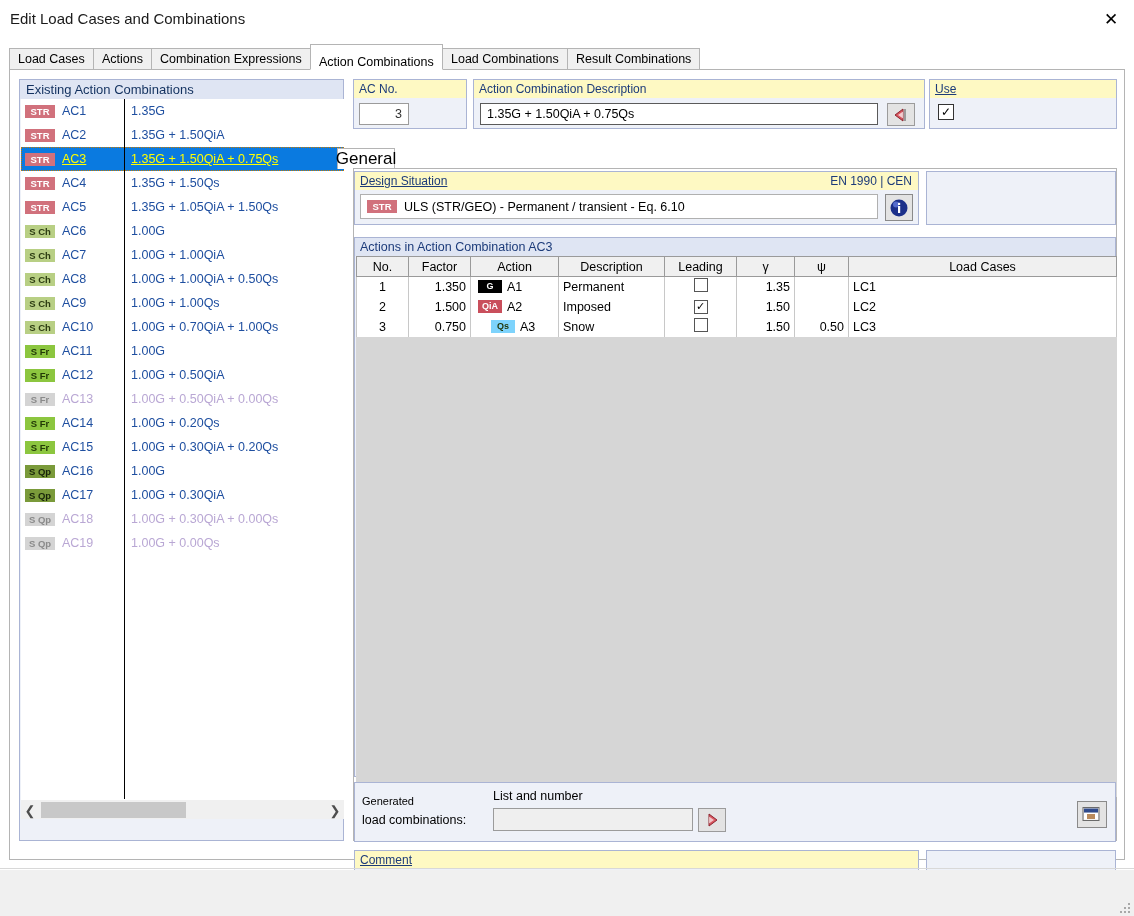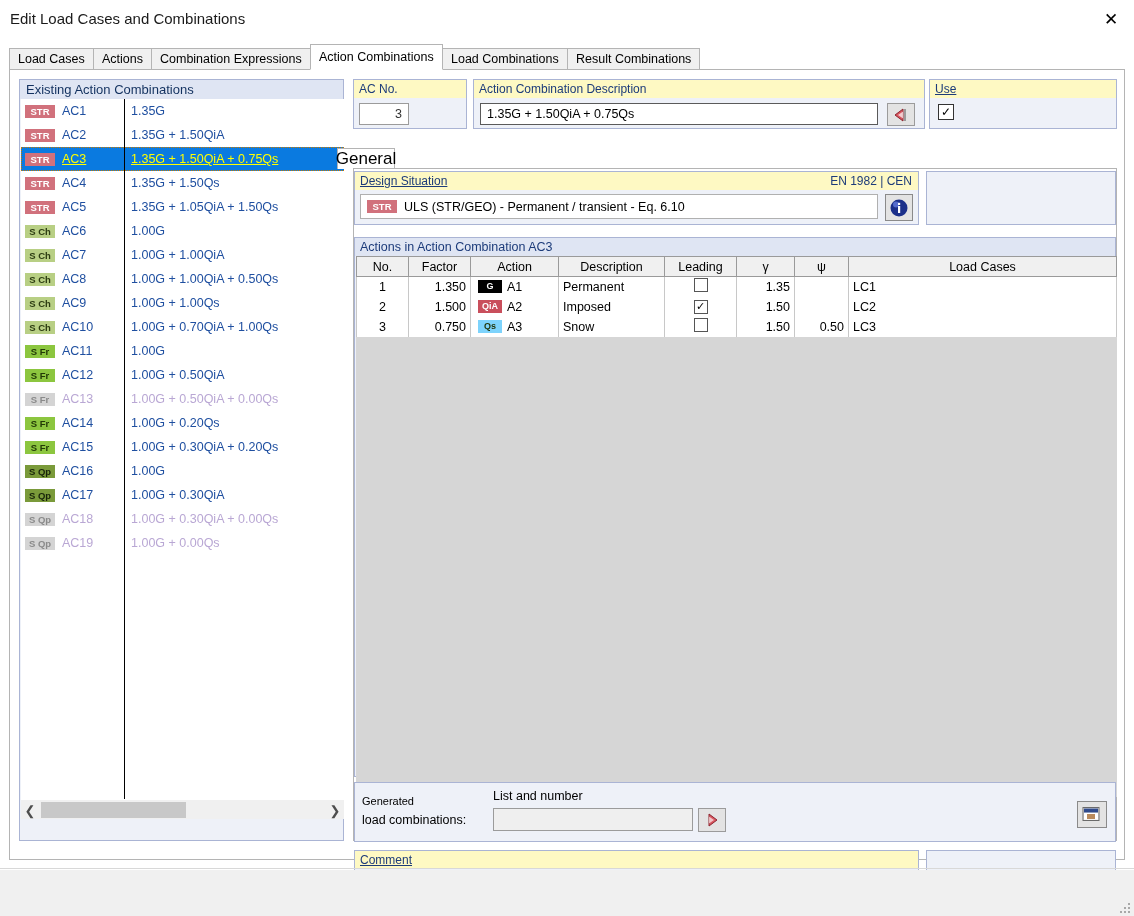--- a/index.html
+++ b/index.html
@@ -275,21 +275,21 @@
   .c-right { text-align: right; }
   .act-cell { display: flex; align-items: center; gap: 5px; padding-left: 3px; }
   .abadge {
     display: inline-flex; align-items: center; justify-content: center;
     height: 13px; min-width: 24px; padding: 0 3px;
     font-size: 9px; font-weight: bold; color: #fff;
     line-height: 13px;
   }
   .abadge.g  { background: #000000; }
   .abadge.qia{ background: #c94f5c; }
-  .abadge.qs { background: #7dd3fc; color:#1f3305; }
+  .abadge.qs { background: #7dd3fc; color:#1f3305;margin-left:13px; }
   .cbx {
     display: inline-flex; align-items: center; justify-content: center;
     width: 14px; height: 14px; background: #fff; border: 1px solid #555;
     font-size: 11px; line-height: 1;
   }
 
   
   #gen-grp { left: 344px; top: 712px; width: 762px; height: 60px; }
   #gen-lbl1 { position: absolute; left: 7px; top: 12px; font-size: 11px; }
   #gen-lbl2 { position: absolute; left: 7px; top: 30px; font-size: 12.5px; }
@@ -351,21 +351,21 @@
 <div id="tabstrip">
     <div class="tab" style="left: 0px;">
       <span>Load Cases</span>
     </div>
     <div class="tab" style="left: 84px;">
       <span>Actions</span>
     </div>
     <div class="tab" style="left: 142px;">
       <span>Combination Expressions</span>
     </div>
-    <div class="tab active" style="left: 301px;">
+    <div class="tab active" style="left: 301px; align-items: flex-end;">
       <span>Action Combinations</span>
     </div>
     <div class="tab" style="left: 433px;">
       <span>Load Combinations</span>
     </div>
     <div class="tab" style="left: 558px;">
       <span>Result Combinations</span>
     </div>
   </div>
 <div id="tabline"></div>
@@ -508,21 +508,21 @@
     </div>
     <div id="use-check">✓</div>
   </div>
 
   <div id="gen-tab">General</div>
   <div id="gen-panel"></div>
 
   <div class="grp" id="ds-grp">
     <div class="grp-hdr">
       <span class="u">Design Situation</span>
-      <span class="grp-hdr-right">EN 1982 | CEN</span>
+      <span class="grp-hdr-right">EN 1990 | CEN</span>
     </div>
     <div id="ds-input">
       <span class="badge str" style="margin-left:0">STR</span>
       <span style="margin-left:7px">ULS (STR/GEO) - Permanent / transient - Eq. 6.10</span>
     </div>
     <div id="ds-info">
       <svg width="20" height="20" viewBox="0 0 20 20">
         <circle cx="10" cy="10" r="8.5" fill="#1b2f8a"></circle>
         <circle cx="7" cy="6.5" r="3" fill="#5f77d8" opacity="0.85"></circle>
         <rect x="9" y="8" width="2.2" height="7" fill="#ffffff"></rect>

